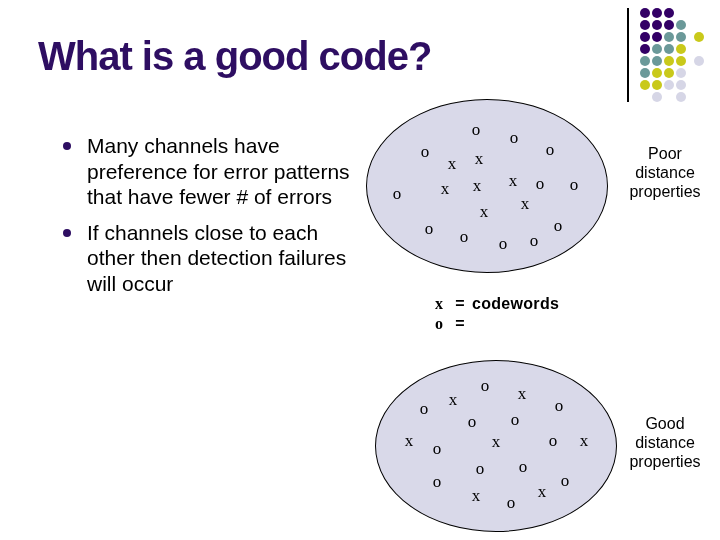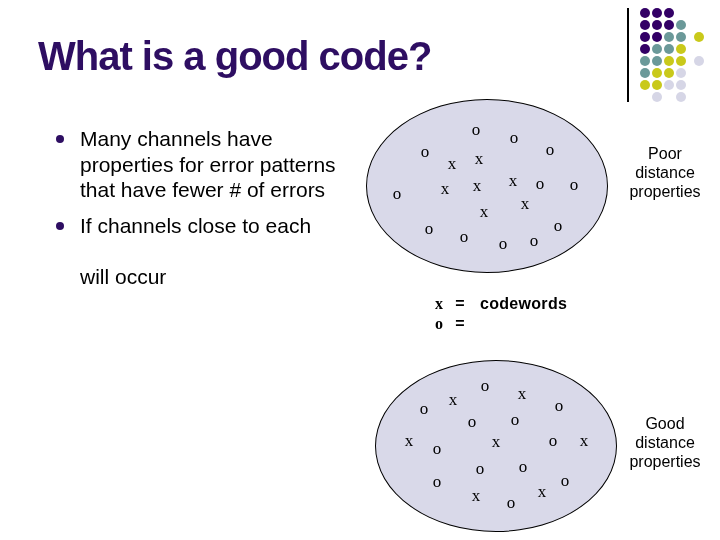--- a/index.html
+++ b/index.html
@@ -12,21 +12,21 @@
 
   .title {
     position: absolute; left: 38px; top: 34px;
     font-size: 40px; font-weight: bold; letter-spacing: -1px;
     color: var(--c-title, #2E0E62);
     white-space: nowrap;
   }
 
   .bullets {
     position: absolute; left: 42px; top: 118px; width: 330px;
-    list-style: none; margin: 8px; padding: 0;
+    list-style: none; margin: 15px; padding: 0;
     font-size: 21px; line-height: 25.5px; color: #000;
   }
   .bullets li { position: relative; padding-left: 30px; margin-bottom: 10px; }
   .marker {
     position: absolute; left: 6px; top: 9px;
     width: 8px; height: 8px; border-radius: 50%;
     background: var(--c-title, #2E0E62);
   }
   .it { font-style: italic; }
 
@@ -51,21 +51,21 @@
   .elabel.poor { left: 617px; top: 144px; }
   .elabel.good { left: 617px; top: 414px; }
 
   .legend {
     position: absolute; left: 430px; top: 294px;
     font-size: 16px; font-weight: bold; color: #000;
   }
   .lrow { display: flex; line-height: 20px; }
   .lsym { width: 18px; text-align: center; font-family: "Liberation Serif", serif; }
   .leq  { width: 16px; text-align: center; margin-left: 4px; }
-  .llab { margin-left: 12px; letter-spacing: 0.3px; }
+  .llab { margin-left: 4px; letter-spacing: 0.3px; }
 
   .deco { position: absolute; inset: 0; pointer-events: none; }
   .vline { position: absolute; left: 627px; top: 8px; width: 2px; height: 94px; background: #000; }
   .dot {
     position: absolute; width: 10px; height: 10px; border-radius: 50%;
     transform: translate(-50%, -50%);
   }
 </style>
 </head>
 <body>
@@ -103,22 +103,22 @@
       <span class="dot" style="left: 681px; top: 73px; background: rgb(214, 214, 230);"></span>
       <span class="dot" style="left: 645px; top: 85px; background: rgb(201, 201, 27);"></span>
       <span class="dot" style="left: 657px; top: 85px; background: rgb(201, 201, 27);"></span>
       <span class="dot" style="left: 669px; top: 85px; background: rgb(214, 214, 230);"></span>
       <span class="dot" style="left: 681px; top: 85px; background: rgb(214, 214, 230);"></span>
       <span class="dot" style="left: 657px; top: 97px; background: rgb(214, 214, 230);"></span>
       <span class="dot" style="left: 681px; top: 97px; background: rgb(214, 214, 230);"></span>
     </div>
 
   <ul class="bullets">
-      <li><span class="marker"></span><span class="btxt"><span>Many channels have</span><br><span>properties for error patterns</span><br><span>that have fewer # of errors</span></span></li>
-      <li><span class="marker"></span><span class="btxt"><span>If channels close to each</span><br><br><span>will occur</span></span></li>
+      <li><span class="marker"></span><span class="btxt"><span>Many channels have</span><br><span>preference for error patterns</span><br><span>that have fewer # of errors</span></span></li>
+      <li><span class="marker"></span><span class="btxt"><span>If channels close to each</span><br><span>other then detection failures</span><br><span>will occur</span></span></li>
     </ul>
 
   <div class="ellipse poor">
       <span class="sym" style="left: 109px; top: 29px;">o</span>
       <span class="sym" style="left: 147px; top: 37px;">o</span>
       <span class="sym" style="left: 58px; top: 51px;">o</span>
       <span class="sym" style="left: 183px; top: 49px;">o</span>
       <span class="sym" style="left: 85px; top: 63px;">x</span>
       <span class="sym" style="left: 112px; top: 58px;">x</span>
       <span class="sym" style="left: 78px; top: 88px;">x</span>

